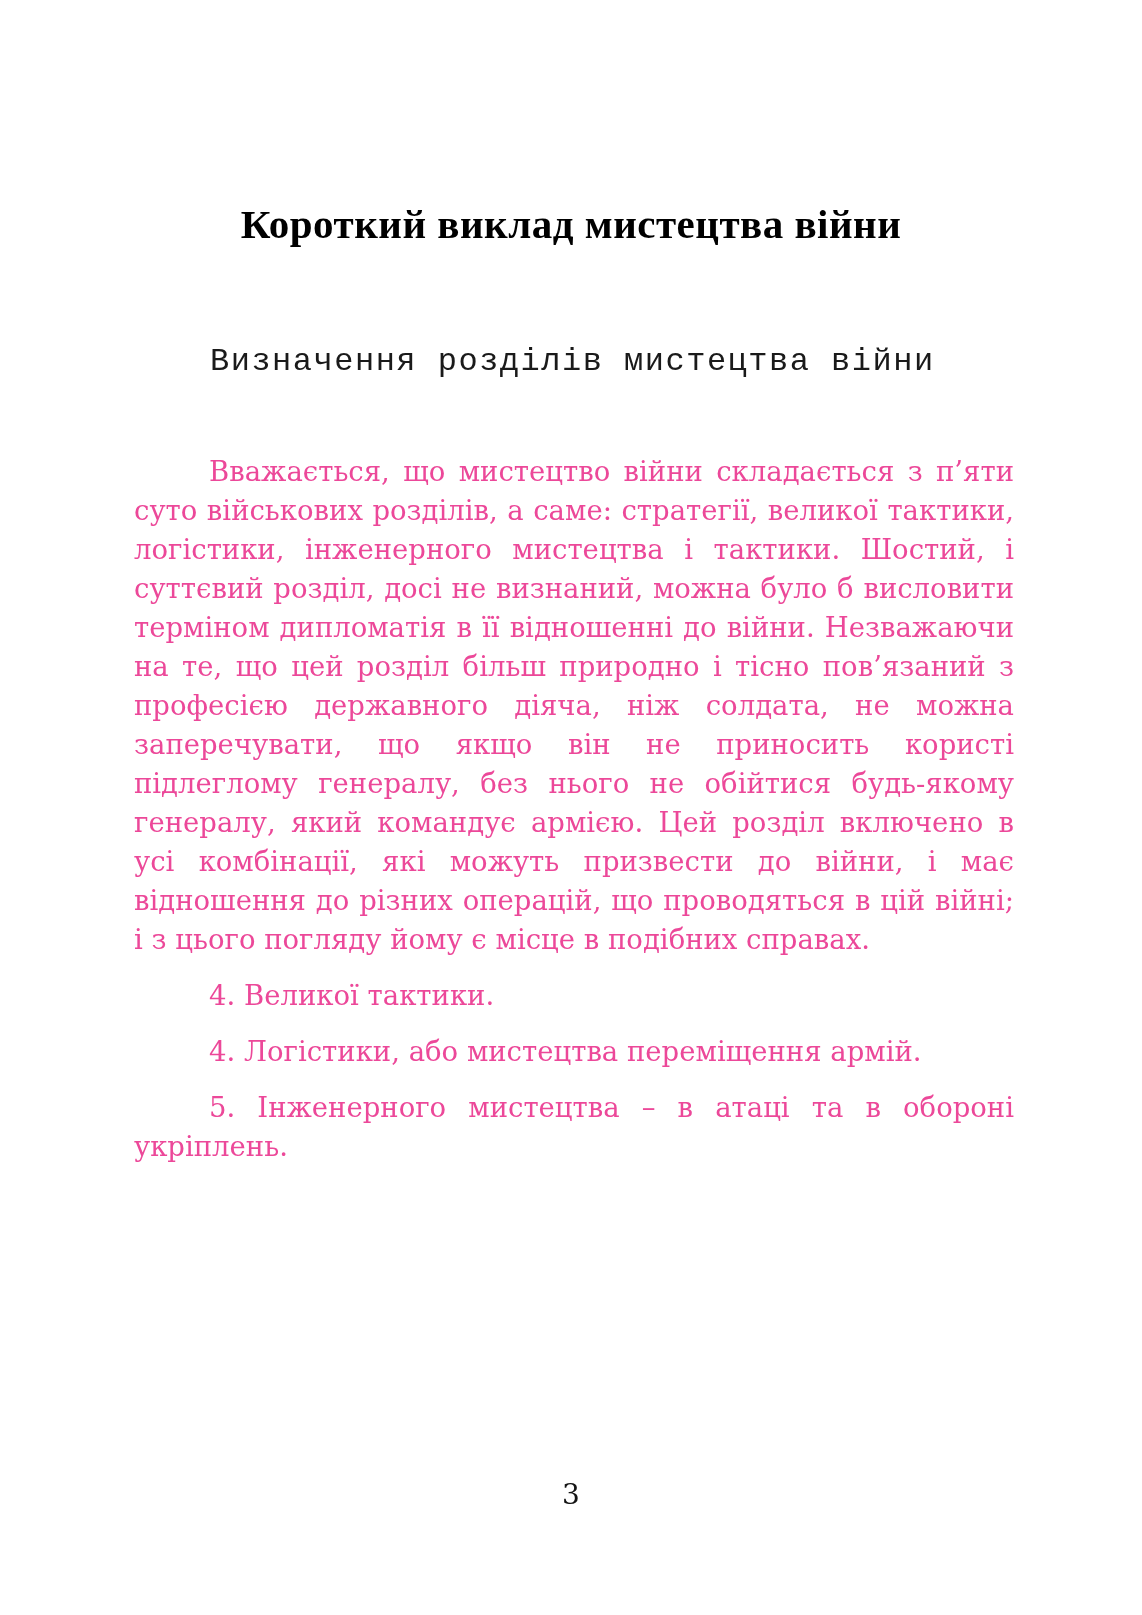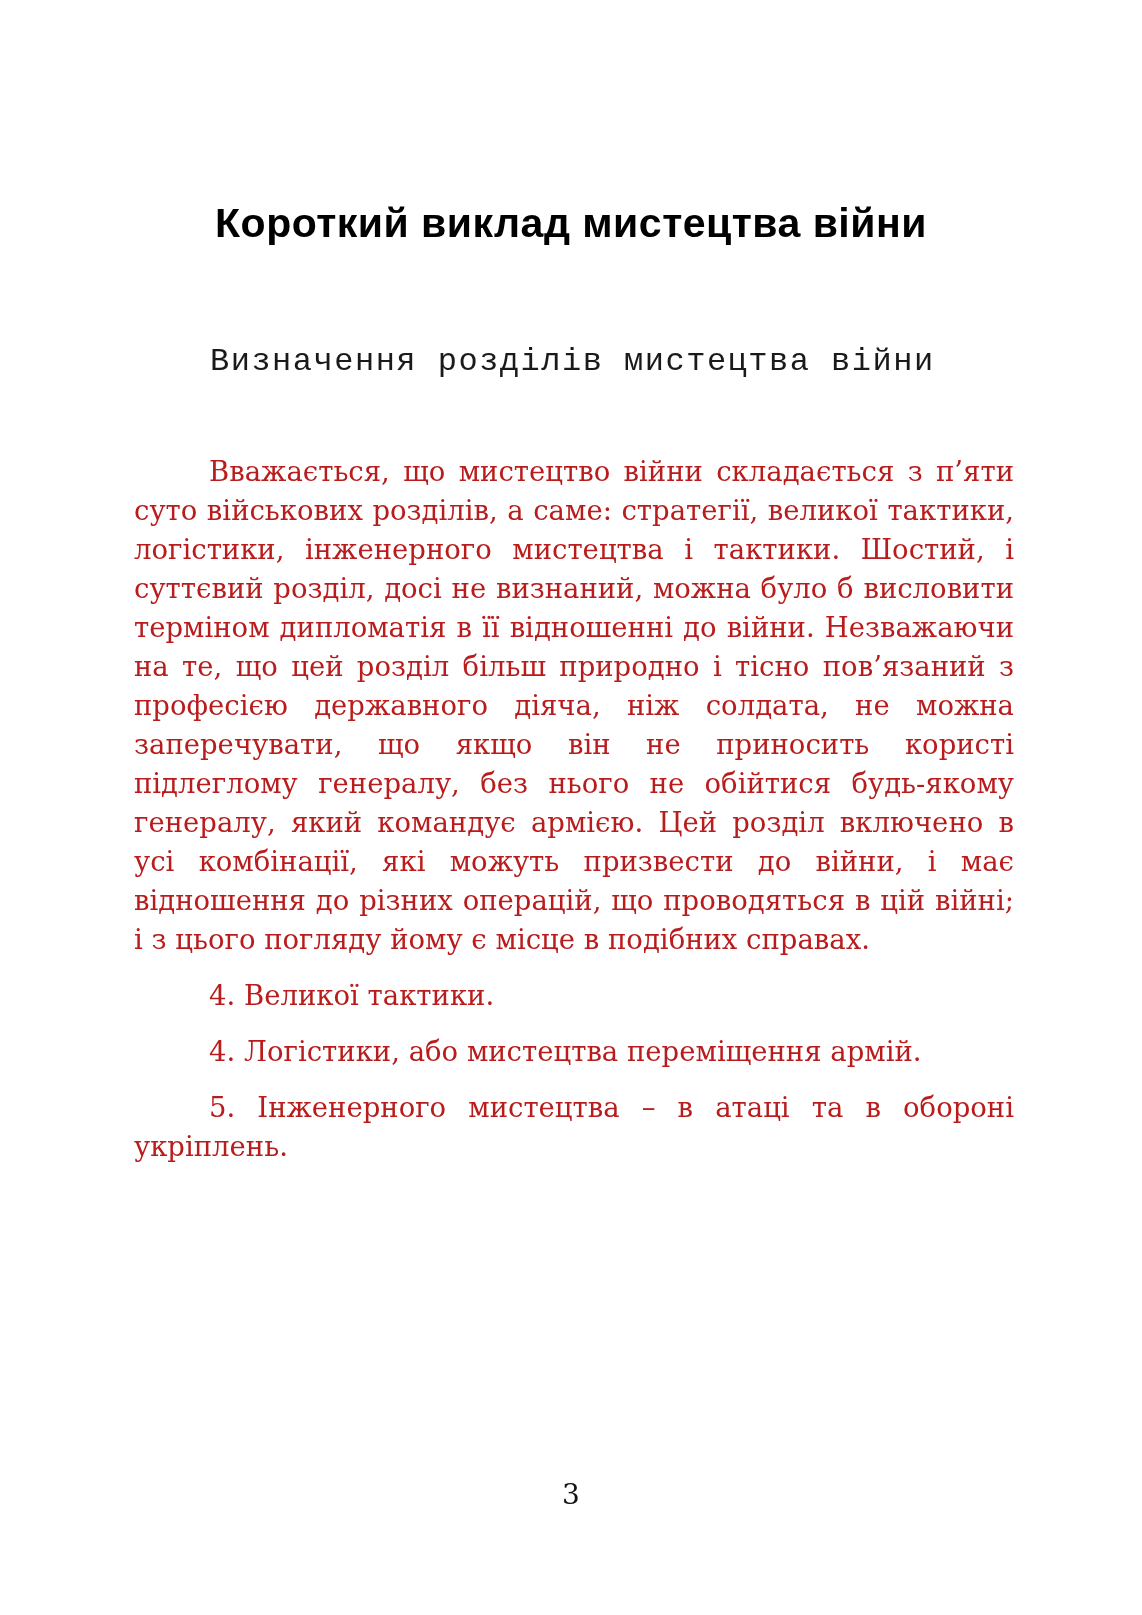--- a/index.html
+++ b/index.html
@@ -19,41 +19,41 @@
   .title {
     position: absolute;
     top: 200px;
     left: 0;
     width: 100%;
     text-align: center;
     font-size: 41px;
     font-weight: bold;
     letter-spacing: 0.5px;
     color: #000000;
-    font-family: Liberation Sans, sans-serif;
+    font-family: Liberation Serif, serif;
   }
   .subtitle {
     position: absolute;
     top: 343px;
     left: 210px;
     font-size: 32px;
     font-weight: normal;
     letter-spacing: 1.5px;
     color: #1a1a1a;
     font-family: Liberation Mono, monospace;
   }
   .body-text {
     position: absolute;
     top: 452px;
     left: 134px;
     width: 880px;
     font-size: 27.5px;
     line-height: 39px;
     text-align: justify;
-    color: #b91c1c;
+    color: #ec4899;
   }
   .body-text p {
     margin: 0 0 17px 0;
     text-indent: 75px;
   }
   .body-text .list-item {
     margin: 0 0 17px 0;
     text-indent: 75px;
     text-align: justify;
   }

